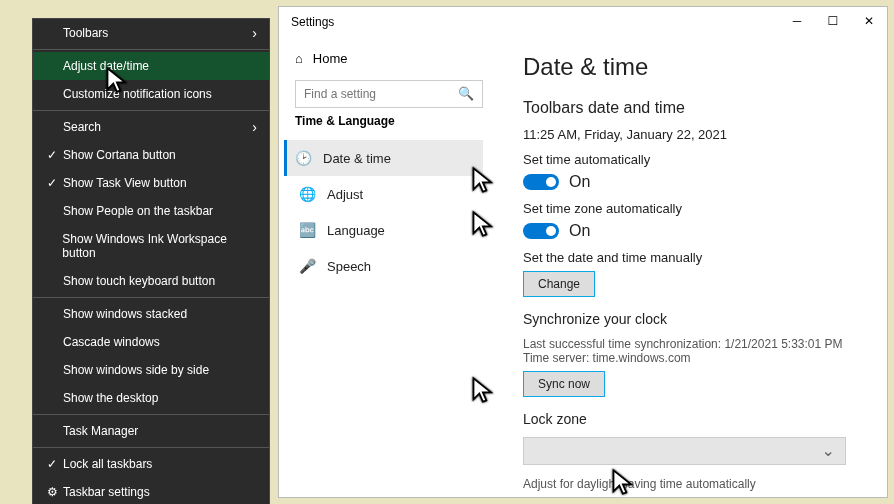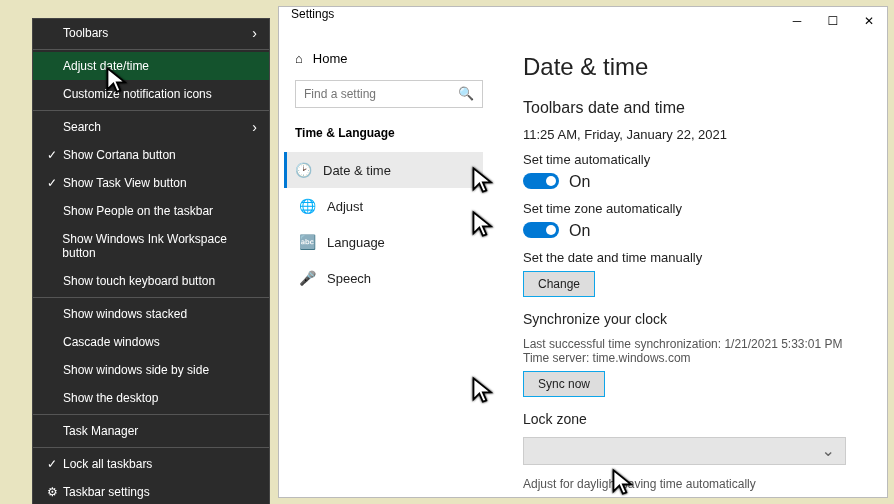--- a/index.html
+++ b/index.html
@@ -13,39 +13,39 @@
 .cm-sep { height: 1px; background: #555; margin: 2px 0; }
 .cm-check { width: 16px; display: inline-block; }
 
 
 .taskbar { position: absolute; left: 32px; top: 466px; width: 238px; height: 30px; background: #222; display: flex; align-items: center; color: #fff; font-size: 10px; padding: 0 6px; gap: 8px; z-index: 4; }
 .taskbar .tray { margin-left: auto; text-align: right; line-height: 11px; padding-right: 4px; }
 .taskbar .icon { font-size: 12px; }
 
 
 .settings { position: absolute; left: 278px; top: 6px; width: 610px; height: 492px; background: #fff; border: 1px solid #bbb; display: flex; z-index: 2; }
-.titlebar { position: absolute; top: 0; left: 0; right: 0; height: 30px; display: flex; align-items: flex-start; padding-left: 12px; font-size: 12px; }
+.titlebar { position: absolute; top: 0; left: 0; right: 0; height: 30px; display: flex; align-items: center; padding-left: 12px; font-size: 12px; }
 .win-controls { position: absolute; right: 0; top: 0; display: flex; }
 .win-btn { width: 36px; height: 28px; display: flex; align-items: center; justify-content: center; font-size: 12px; }
 .sidebar { width: 220px; padding: 44px 16px 10px 16px; }
 .back-home { display: flex; align-items: center; gap: 10px; font-size: 13px; margin-bottom: 14px; }
 .searchbox { width: 100%; height: 28px; border: 1px solid #ccc; padding: 0 28px 0 8px; font-size: 12px; background: #fff; position: relative; }
-.search-wrap { position: relative; margin-bottom: 18px; }
+.search-wrap { position: relative; margin-bottom: 6px; }
 .search-wrap .sicon { position: absolute; right: 8px; top: 6px; font-size: 13px; color: #555; }
 .section-title { font-size: 12px; font-weight: 600; margin-bottom: 12px; }
 .nav-item { display: flex; align-items: center; gap: 12px; padding: 10px 4px; font-size: 13px; color: #222; }
 .nav-item.selected { background: #eaeaea; border-left: 3px solid #0078d4; padding-left: 8px; margin-left: -11px; }
 .nav-icon { width: 16px; text-align: center; font-size: 14px; }
 
 .content { flex: 1; padding: 46px 24px 10px 24px; overflow: hidden; color: #222; }
 h1.page-title { font-size: 24px; font-weight: 400; margin-bottom: 18px; }
 h2.subhead { font-size: 16px; font-weight: 400; margin-bottom: 10px; }
 .label { font-size: 13px; margin: 10px 0 6px 0; }
 .small { font-size: 12px; color: #555; }
-.toggle-row { display: flex; gap: 10px; margin-bottom: 6px; }
+.toggle-row { display: flex; align-items: center; gap: 10px; margin-bottom: 6px; }
 .toggle { width: 36px; height: 16px; border-radius: 10px; background: #0078d4; position: relative; }
 .toggle::after { content: ""; position: absolute; width: 10px; height: 10px; background: #fff; border-radius: 50%; top: 3px; right: 3px; }
 .btn { padding: 5px 14px; background: #ddd; border: 1px solid #0ea5e9; font-size: 12px; display: inline-block; }
 .dropdown { width: 95%; height: 28px; background: #e5e5e5; border: 1px solid #ccc; margin-top: 4px; position: relative; }
 .dropdown::after { content: "⌄"; position: absolute; right: 10px; top: 3px; color: #666; }
 
 
 .cursor { position: absolute; z-index: 20; pointer-events: none; }
 .cursor svg { width: 28px; height: 28px; filter: drop-shadow(0 0 1px #000); }
 

